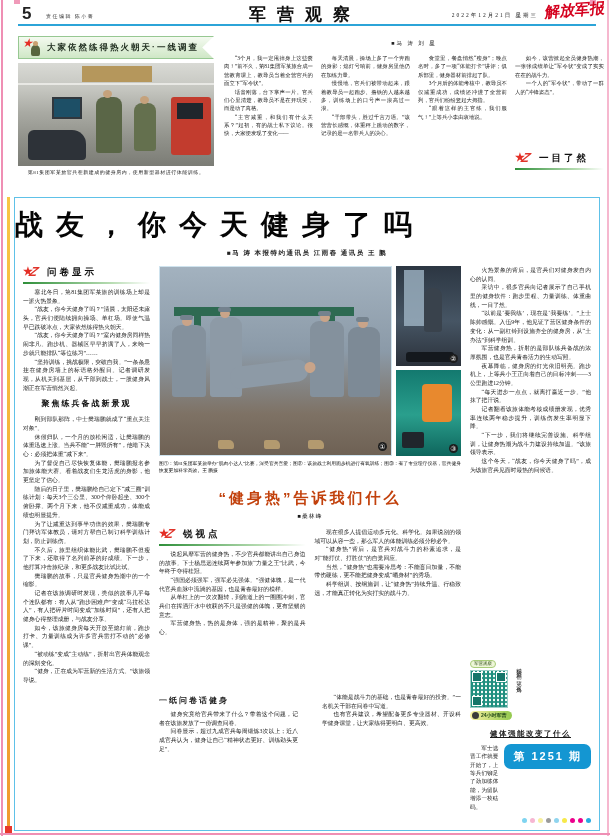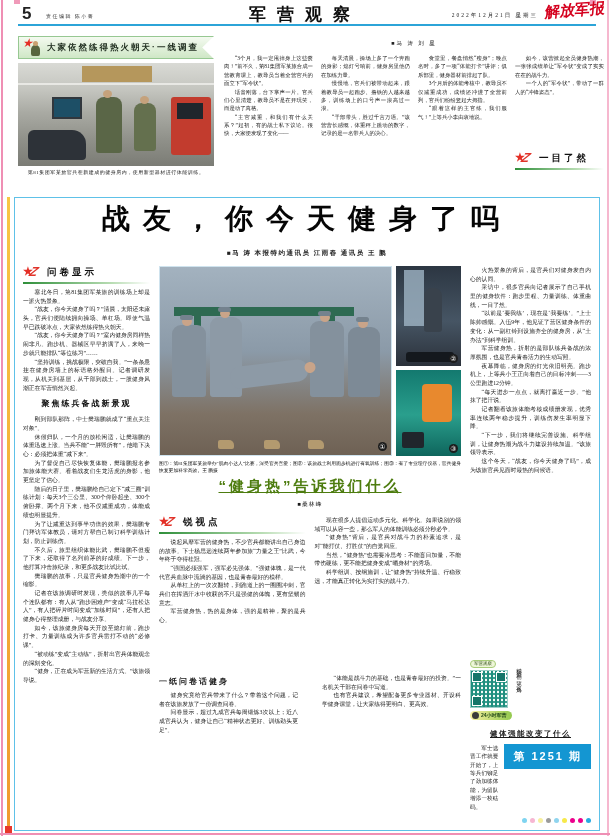--- a/index.html
+++ b/index.html
@@ -71,21 +71,21 @@
               transform:skewX(-18deg); }
   .starz .star { position:absolute; left:0; top:-1px; color:#e42f26; font-size:11px; font-style:normal; }
   .sec-underline { height:2px; margin-top:3px; background:linear-gradient(90deg,#2f8f3a,#b9ddb4 70%,rgba(185,221,180,0)); }
 
   
   .ybar { position:absolute; left:7px; top:197px; width:3px; height:634px;
           background:linear-gradient(180deg,#f8c544,#f0992e); }
   .redsq { position:absolute; left:5px; top:826px; width:7px; height:7px; background:#e8372c; }
   .frame { position:absolute; left:14px; top:197px; width:586px; height:634px; border:1.5px solid #5ec1e8;
            box-sizing:border-box; }
-  .f-headline { position:absolute; top:2px; left:0; right:0; text-align:center;
+  .f-headline { position:absolute; top:8px; left:0; right:0; 
                 font:900 28px "Liberation Sans","DejaVu Sans",sans-serif; letter-spacing:13px; color:#050505; }
   .f-byline { position:absolute; top:51px; left:0; right:0; text-align:center; font-weight:bold;
               font-size:6.5px; letter-spacing:1.5px; color:#222; }
   .f-cols { position:absolute; left:8px; right:8px; top:68px; bottom:5px; display:flex; gap:9px; overflow:hidden; }
   .f-cols p { margin:0; text-indent:2em; text-align:justify; font-size:5.8px; line-height:1.5; }
   .f-left { width:127px; flex:none; }
   .f-center { width:302px; flex:none; }
   .f-right { flex:1; display:flex; flex-direction:column; min-width:0; }
   .subhead { text-align:center; font:bold 8px "Liberation Sans",sans-serif; letter-spacing:2px; margin:6px 0; color:#0a0a0a; }
 
@@ -109,26 +109,26 @@
   .ph-s1 .runner { position:absolute; left:28px; top:22px; width:18px; height:44px; background:#39424c; border-radius:8px 8px 3px 3px; }
   .ph-s1 .tread { position:absolute; left:10px; bottom:4px; width:48px; height:10px; background:#14181d; border-radius:3px; }
   .ph-s2 { flex:1; background:linear-gradient(180deg,#13796f 0%,#2a9f8d 52%,#0e655c 100%); }
   .ph-s2 .om1 { position:absolute; left:26px; top:14px; width:30px; height:38px; background:#e8892e; border-radius:4px; }
   .ph-s2 .om2 { position:absolute; left:6px; bottom:8px; width:22px; height:16px; background:#20262c; border-radius:2px; }
   .mark { position:absolute; width:9px; height:9px; border-radius:50%; background:#1c1c1c; color:#fff;
           font-size:7px; line-height:9px; text-align:center; font-family:"Liberation Sans",sans-serif; }
   .collage-cap { margin-top:4px; font-size:4.8px; line-height:1.55; text-align:justify; color:#111; }
 
   .f2-title { text-align:center; font:bold 15px "Liberation Sans","DejaVu Sans",sans-serif; letter-spacing:3px;
-              margin-top:2px; color:#4d7c0f;text-decoration:underline; }
+              margin-top:14px; color:#c2410c; }
   .f2-byline { text-align:center; font-size:5.8px; margin-top:4px; letter-spacing:1px; }
   .vp-cols { display:flex; gap:9px; margin-top:7px; height:158px; overflow:hidden; }
   .vp-col { flex:1; min-width:0; }
   .vp-col .sec-hdr { margin-bottom:4px; }
-  .q-band { display:flex; gap:24px; margin-top:0; overflow:hidden; }
+  .q-band { display:flex; gap:24px; margin-top:7px; overflow:hidden; }
   .q-col { flex:1; min-width:0; }
   .q-sub { font:bold 8px "Liberation Sans",sans-serif; letter-spacing:2px; margin:2px 0 4px; }
 
   
   .spacer { flex:1; }
   .qr-block { display:flex; gap:5px; margin-top:4px; align-items:flex-start; }
   .qr-left { display:flex; flex-direction:column; align-items:flex-start; }
   .qr-tag { font-size:4.5px; background:#eef6d8; border:0.5px solid #a8cc78; border-radius:4px;
             padding:0.5px 3px; margin-bottom:2px; color:#35521c; font-family:"Liberation Sans",sans-serif; }
   .qr { position:relative; width:36px; height:36px; border:1px solid #9ccec8; background:
@@ -139,21 +139,21 @@
   .qr-badge { display:flex; align-items:center; gap:2px; margin-top:3px;
               background:linear-gradient(90deg,#f7f0a0,#93c94e); border-radius:7px; padding:1px 5px 1px 2px;
               font:bold 5px "Liberation Sans",sans-serif; color:#23481a; }
   .qr-badge i { width:7px; height:7px; border-radius:50%; background:#3a3a3a; flex:none; }
   .qr-vlabels { writing-mode:vertical-rl; display:flex; gap:5px; font-size:5.5px; letter-spacing:2px;
                 color:#222; height:58px; padding-top:4px; }
   .r-sub { font:bold 7.5px "Liberation Sans",sans-serif; letter-spacing:1.5px; margin:7px 0 3px; text-align:center;text-decoration:underline; }
   .issue-row { display:flex; align-items:flex-start; gap:6px; margin-top:2px; }
   .tail { flex:1; font-size:5.6px; line-height:1.5; text-indent:2em; text-align:justify; }
   .issue { background:#1496d2; color:#fff; font:bold 11px "Liberation Sans",sans-serif; letter-spacing:2px;
-           padding:5px 9px; flex:none; }
+           padding:5px 9px; flex:none;border-radius:7px; }
   .dots { display:flex; gap:3px; justify-content:flex-end; margin-top:7px; margin-bottom:2px; }
   .dot { width:5px; height:5px; border-radius:50%; }
 </style>
 </head>
 <body>
 
 <div class="page">
 
   <div class="edge-l"></div>
   <div class="edge-r"></div>

